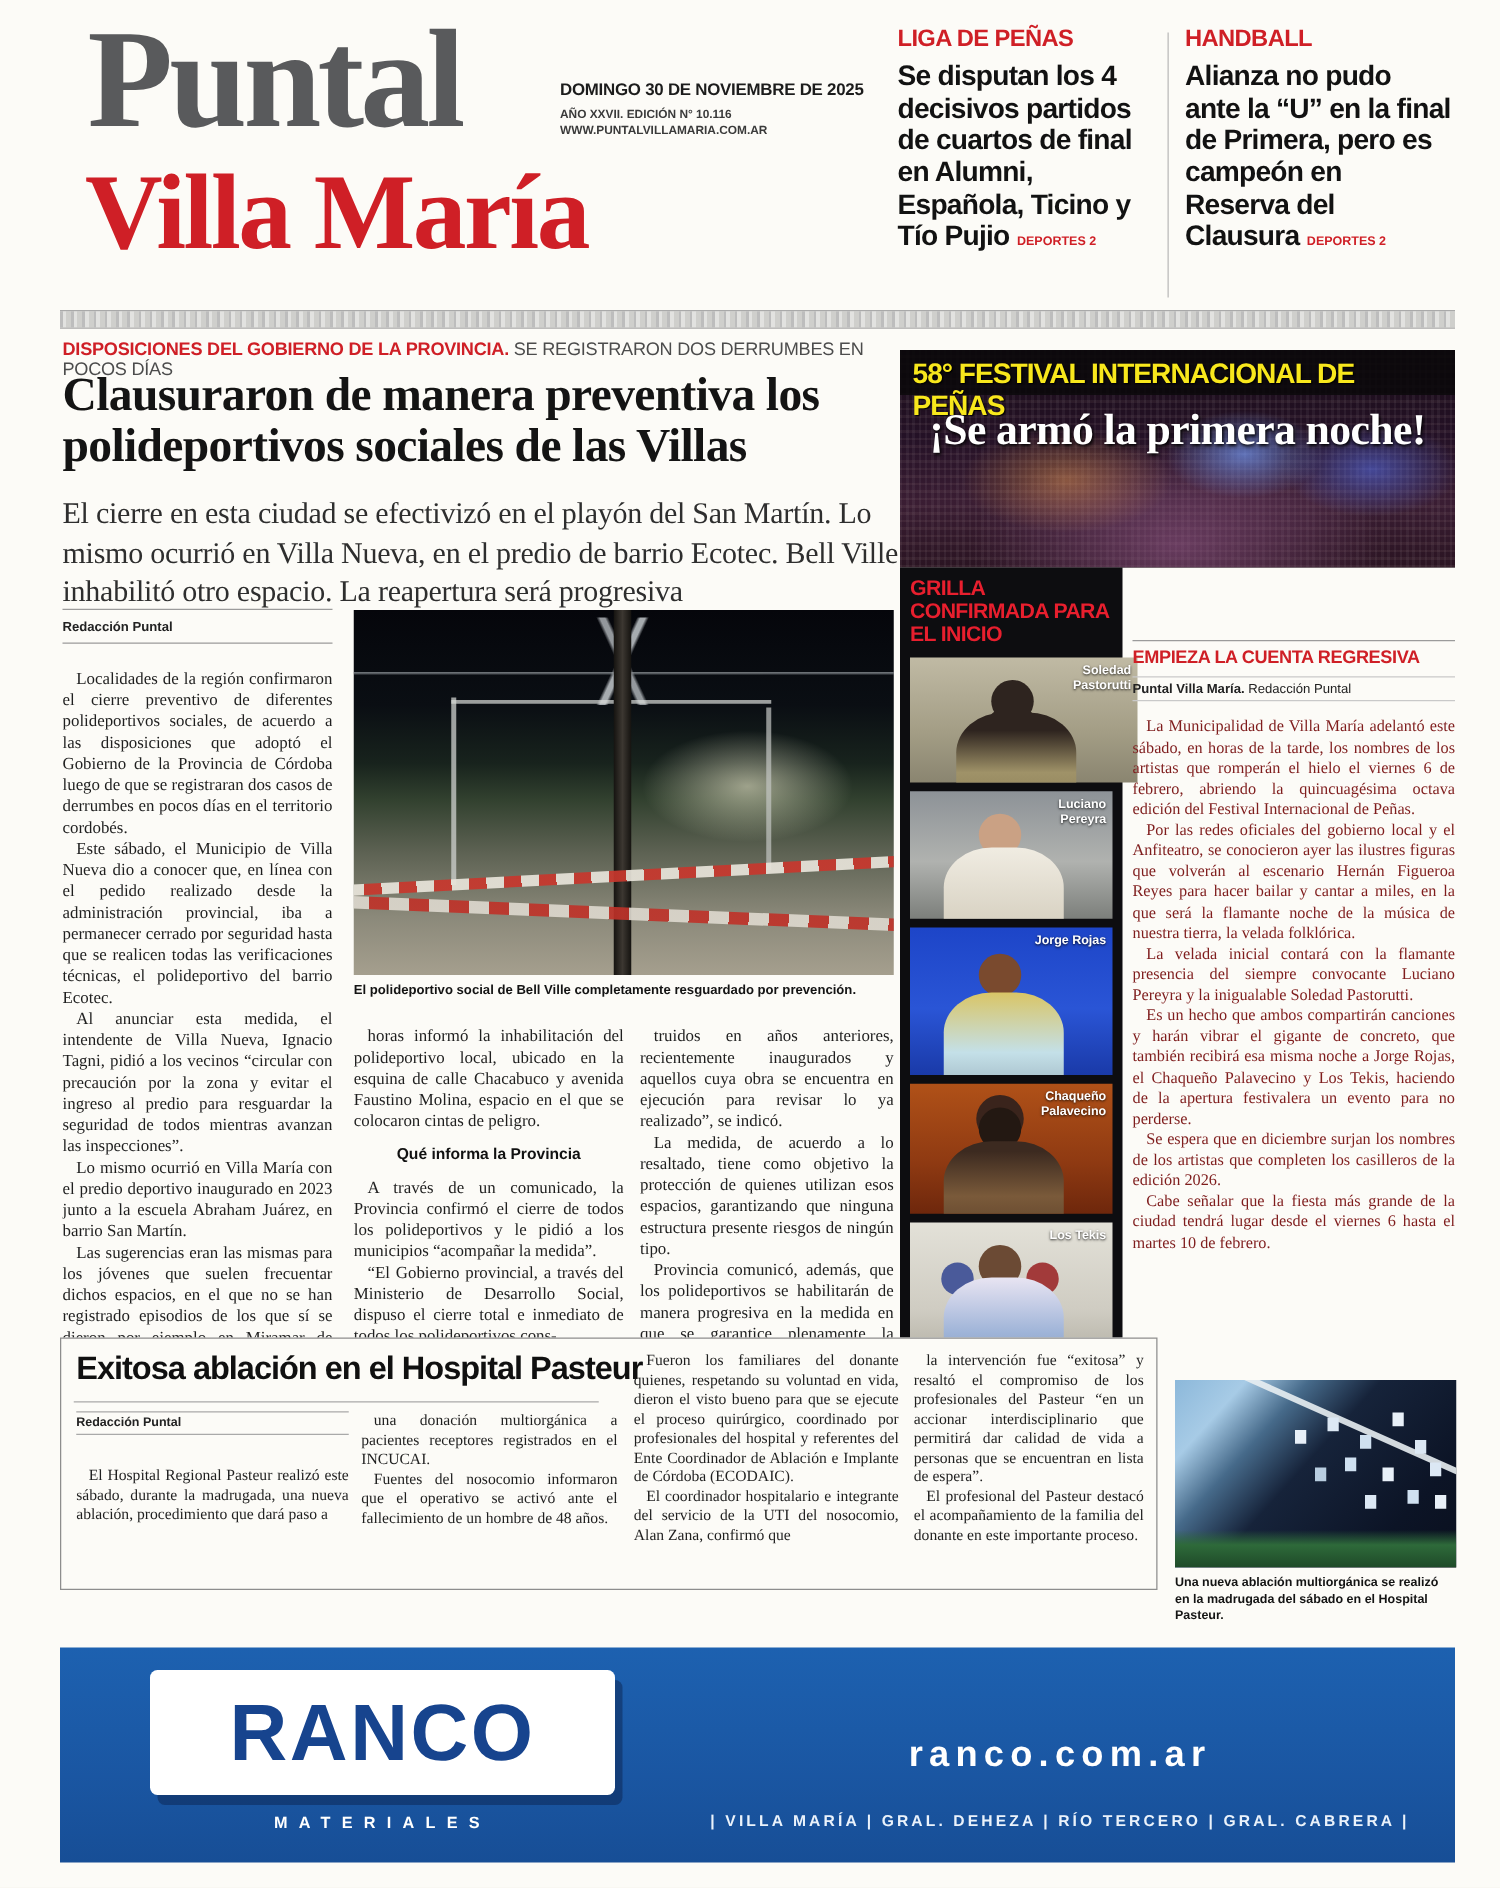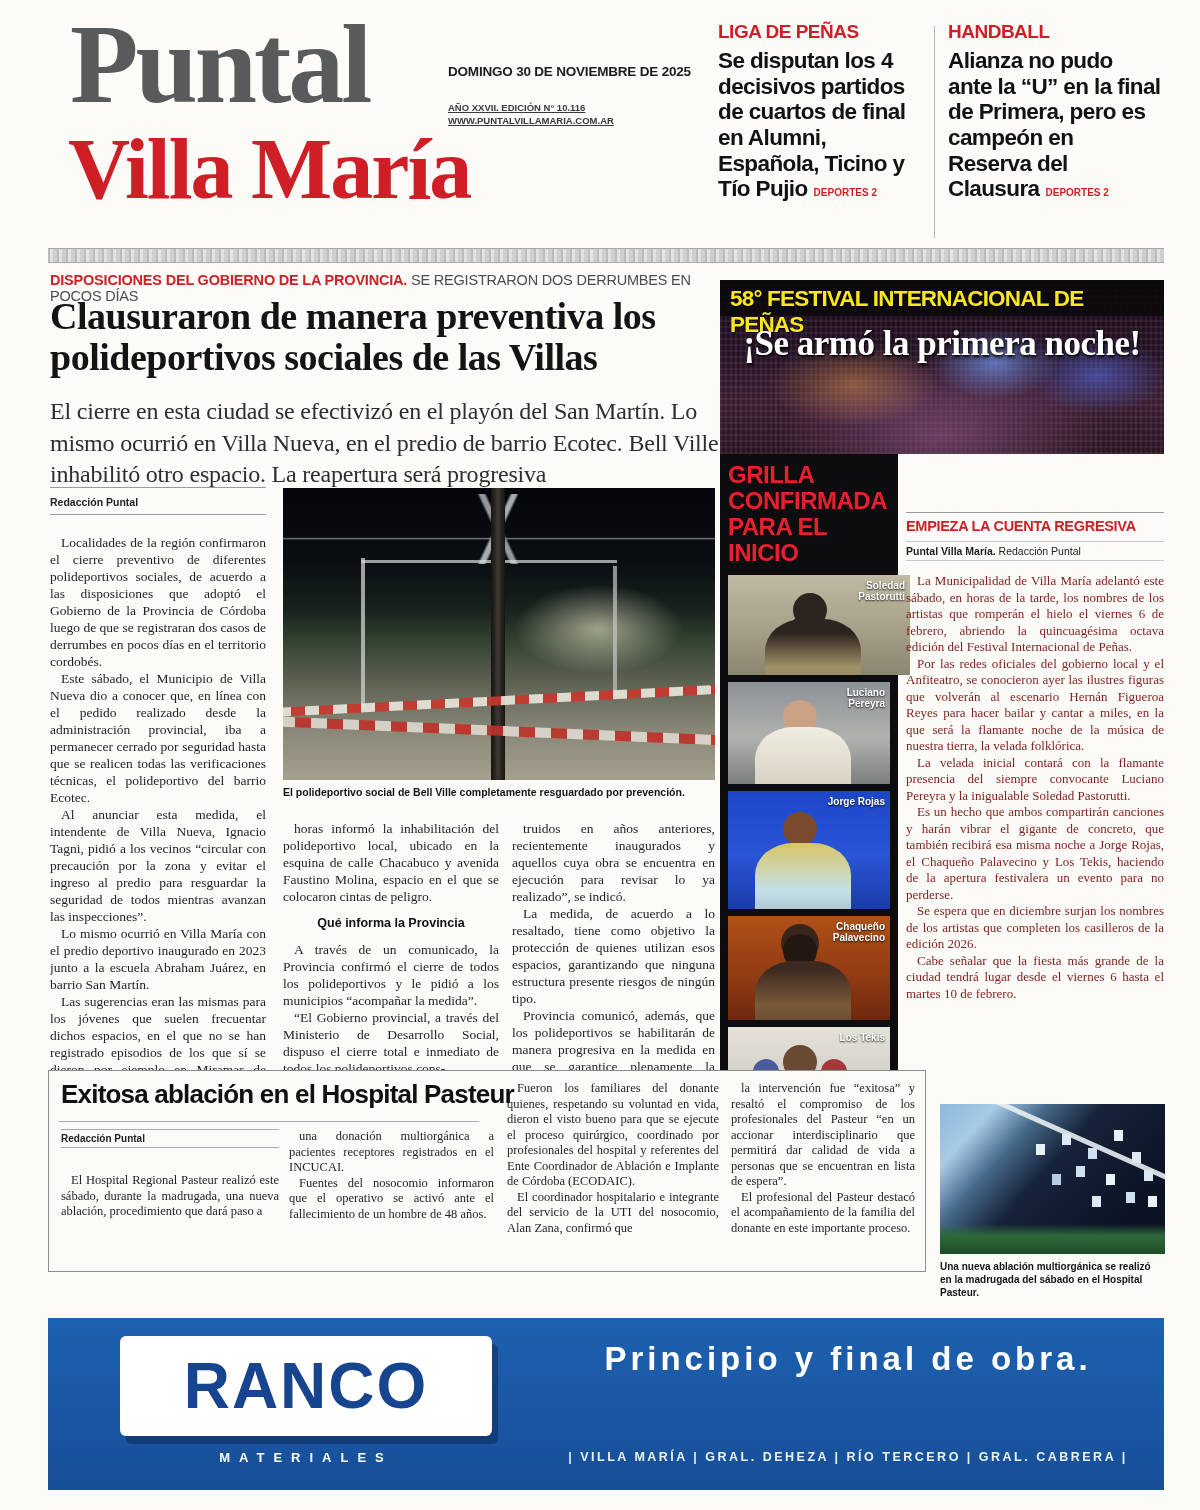--- a/index.html
+++ b/index.html
@@ -4,21 +4,21 @@
 <style>
   html,body{margin:0;padding:0;}
   body{width:1200px;height:1510px;background:#f3f1ea;font-family:"Liberation Sans",sans-serif;}
   #page{position:relative;width:1200px;height:1510px;background:#fcfbf7;overflow:hidden;}
 
   
   .mast-title{position:absolute;left:70px;top:8px;font-family:"Liberation Serif",serif;font-weight:bold;font-size:112px;letter-spacing:-3px;color:#595a5c;line-height:1;}
   .mast-sub{position:absolute;left:68px;top:126px;font-family:"Liberation Serif",serif;font-weight:bold;font-size:86px;letter-spacing:-2px;color:#cf1f26;line-height:1;}
   .dateline{position:absolute;left:448px;top:64px;width:260px;}
   .date-main{font-size:13.5px;font-weight:bold;color:#1c1c1c;letter-spacing:-0.2px;}
-  .date-sm{font-size:9.5px;font-weight:bold;color:#3a3a3a;margin-top:23px;line-height:1.35;text-decoration:underline;}
+  .date-sm{font-size:9.5px;font-weight:bold;color:#3a3a3a;margin-top:7px;line-height:1.35;}
 
   
   .brief{position:absolute;top:22px;}
   .brief1{left:718px;width:208px;}
   .brief2{left:948px;width:214px;}
   .brief-divider{position:absolute;left:934px;top:26px;width:1px;height:212px;background:#b9b9b9;}
   .brief-kicker{color:#cf1f26;font-weight:bold;font-size:19px;letter-spacing:-0.5px;line-height:1.05;}
   .brief-head{margin-top:6px;font-weight:bold;font-size:22.5px;letter-spacing:-0.6px;line-height:1.14;color:#121212;}
   .brief-tag{color:#cf1f26;font-size:10px;font-weight:bold;margin-left:6px;letter-spacing:0;}
 
@@ -71,21 +71,21 @@
       radial-gradient(100px 54px at 85% 55%,rgba(90,120,255,.5),transparent 70%),
       radial-gradient(220px 110px at 50% 90%,rgba(150,90,140,.55),transparent 75%),
       repeating-linear-gradient(90deg,rgba(255,255,255,.05) 0 2px,transparent 2px 5px),
       repeating-linear-gradient(0deg,rgba(255,220,200,.06) 0 2px,transparent 2px 6px),
       linear-gradient(180deg,#1a0d18 0%,#241126 40%,#3a1d33 70%,#2a1422 100%);}
   .fb-kickerbar{position:absolute;left:0;top:0;width:100%;height:36px;background:rgba(10,8,10,.88);}
   .fb-kicker{position:absolute;left:10px;top:6px;width:430px;color:#f8e71c;font-weight:bold;font-size:22.5px;letter-spacing:-0.8px;text-shadow:1px 1px 1px #000;}
   .fb-head{position:absolute;left:0;top:44px;width:100%;text-align:center;color:#fff;font-family:"Liberation Serif",serif;font-weight:bold;font-size:35px;letter-spacing:-0.5px;text-shadow:1px 2px 3px #000;}
 
   .fest-strip{position:absolute;left:720px;top:454px;width:178px;height:624px;background:#0d0d10;padding:8px 8px 0 8px;box-sizing:border-box;}
-  .grilla{color:#e81f2e;font-weight:bold;font-size:24px;line-height:1.08;letter-spacing:-0.5px;margin-bottom:9px;}
+  .grilla{color:#e81f2e;font-weight:bold;font-size:17px;line-height:1.08;letter-spacing:-0.5px;margin-bottom:9px;}
   .artist{position:relative;width:162px;margin-bottom:7px;overflow:hidden;}
   .artist .aname{position:absolute;right:5px;top:5px;width:72px;text-align:right;color:#fff;font-weight:bold;font-size:10px;line-height:1.15;text-shadow:0 1px 2px rgba(0,0,0,.85);}
   .artist::before{content:"";position:absolute;left:50%;top:18%;width:34px;height:34px;margin-left:-26px;border-radius:50%;}
   .artist::after{content:"";position:absolute;left:50%;top:44%;width:96px;height:80px;margin-left:-54px;border-radius:40% 40% 8px 8px;}
   .a1{height:100px;background:linear-gradient(180deg,#c0baa4 0%,#a39d85 60%,#8a8570 100%);padding-left:20px;}
   .a1::before{background:#2e241f;box-shadow:0 26px 0 6px #2e241f;}
   .a1::after{background:linear-gradient(180deg,#2e241f 18%,#9f9268 60%,#8c7f57 100%);}
   .a2{height:102px;background:linear-gradient(180deg,#8d9297 0%,#b0b2af 55%,#7c7f7b 100%);}
   .a2::before{background:#caa184;}
   .a2::after{background:linear-gradient(180deg,#f0ece2 0%,#d9d3c4 70%,#bcb6a6 100%);}
@@ -274,17 +274,17 @@
     <div class="hp-px"></div>
     <div class="hp-green"></div>
   </div>
   <div class="hosp-caption">Una nueva ablación multiorgánica se realizó en la madrugada del sábado en el Hospital Pasteur.</div>
 
   <div class="ad">
     <div class="ad-logo-box">
       <span class="ad-logo">RANCO</span>
     </div>
     <div class="ad-materiales">MATERIALES</div>
-    <div class="ad-tagline">Principio y final de obra.</div>
+    <div class="ad-site">ranco.com.ar</div>
     <div class="ad-cities">| VILLA MARÍA  |  GRAL. DEHEZA  |  RÍO TERCERO  |  GRAL. CABRERA |</div>
   </div>
 
 </div>
 
 </body></html>

